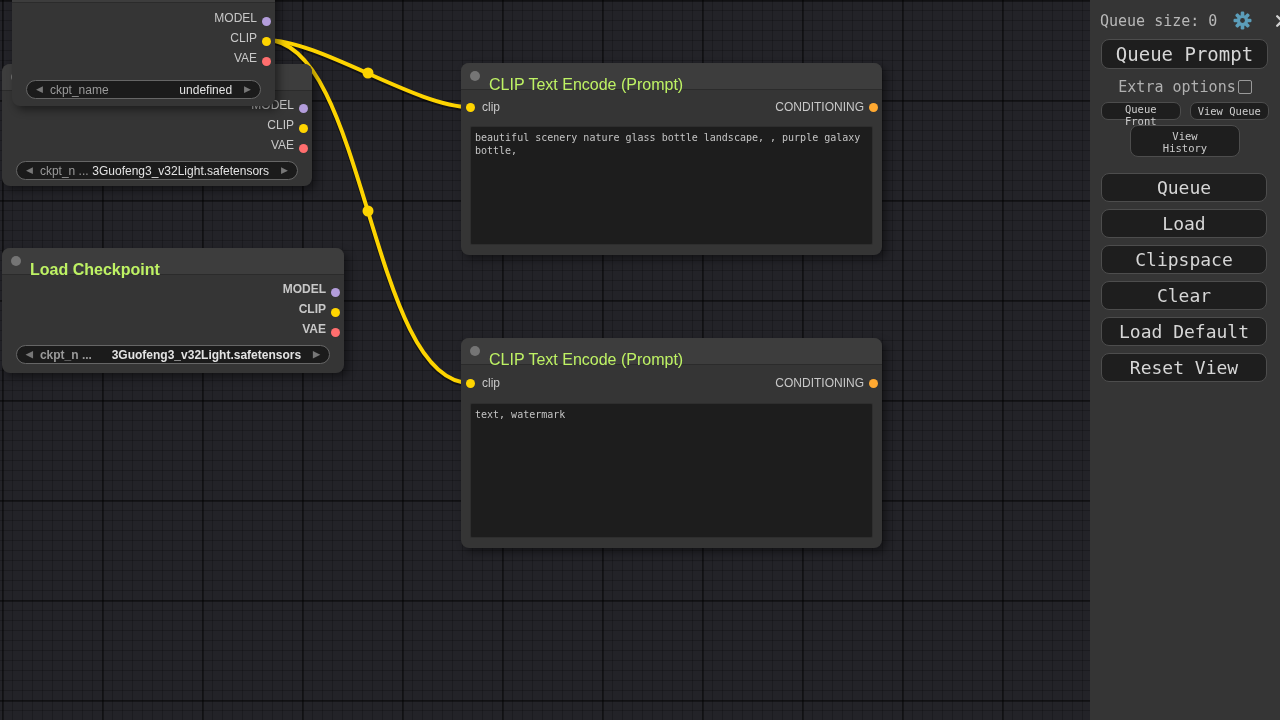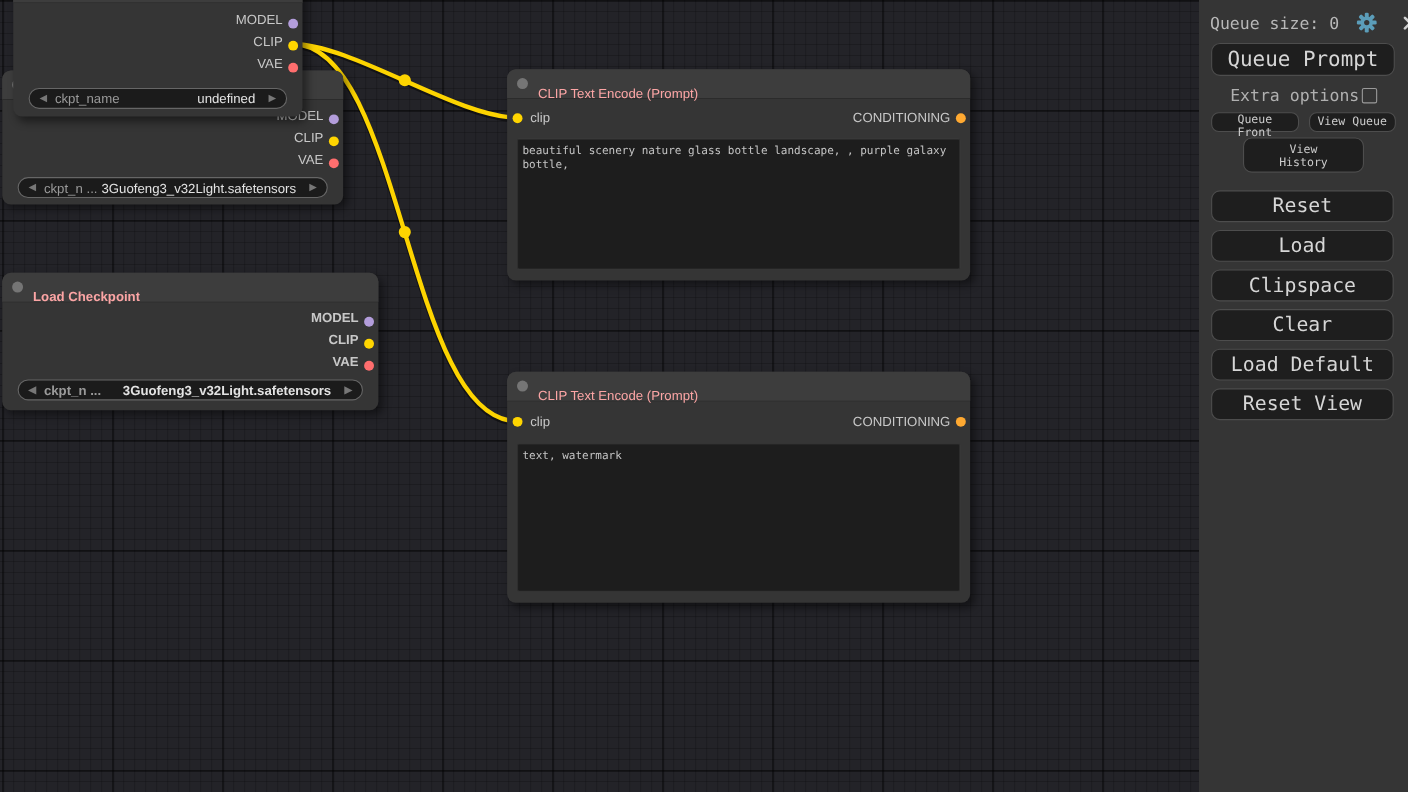--- a/index.html
+++ b/index.html
@@ -18,21 +18,21 @@
   }
   #links{position:absolute;left:0;top:0;z-index:0;}
 
   
   .node{position:absolute;background:#353535;border-radius:8px;
     box-shadow:4px 4px 8px rgba(0,0,0,0.45);z-index:1;}
   .node-title{height:26px;background:#3d3d3d;border-radius:8px 8px 0 0;
     border-bottom:1px solid #2b2b2b;display:flex;align-items:center;
     padding-left:9px;gap:9px;}
   .title-dot{width:10px;height:10px;border-radius:50%;background:#757575;flex:none;}
-  .title-text{font-size:12px;color:#fca5a5;white-space:nowrap;overflow:hidden;margin-top:17px;}
+  .title-text{font-size:16px;color:#bef264;white-space:nowrap;overflow:hidden;margin-top:17px;}
 
   .out-row{position:relative;height:20px;display:flex;align-items:flex-start;
     justify-content:flex-end;padding-right:18px;}
   .slot-label{font-size:12px;color:#c8c8c8;}
   .dot{position:absolute;width:9px;height:9px;border-radius:50%;top:50%;margin-top:-4.5px;}
   .out-dot{right:4.5px;}
   .in-dot{left:4.5px;}
 
   .widget{height:19px;margin:0 14px;background:#1b1b1b;border:1px solid #666;
     border-radius:10px;display:flex;align-items:center;padding:0 9px;
@@ -240,21 +240,21 @@
 
     <div class="small-row">
       <button class="btn btn-small btn-qf">Queue Front</button>
       <button class="btn btn-small btn-vq">View Queue</button>
     </div>
 
     <button class="btn btn-history">View
 History</button>
 
     <div class="main-buttons">
-      <button class="btn btn-main">Reset</button>
+      <button class="btn btn-main">Queue</button>
       <button class="btn btn-main">Load</button>
       <button class="btn btn-main">Clipspace</button>
       <button class="btn btn-main">Clear</button>
       <button class="btn btn-main">Load Default</button>
       <button class="btn btn-main">Reset View</button>
     </div>
   </div>
 </div>
 
 </body></html>

